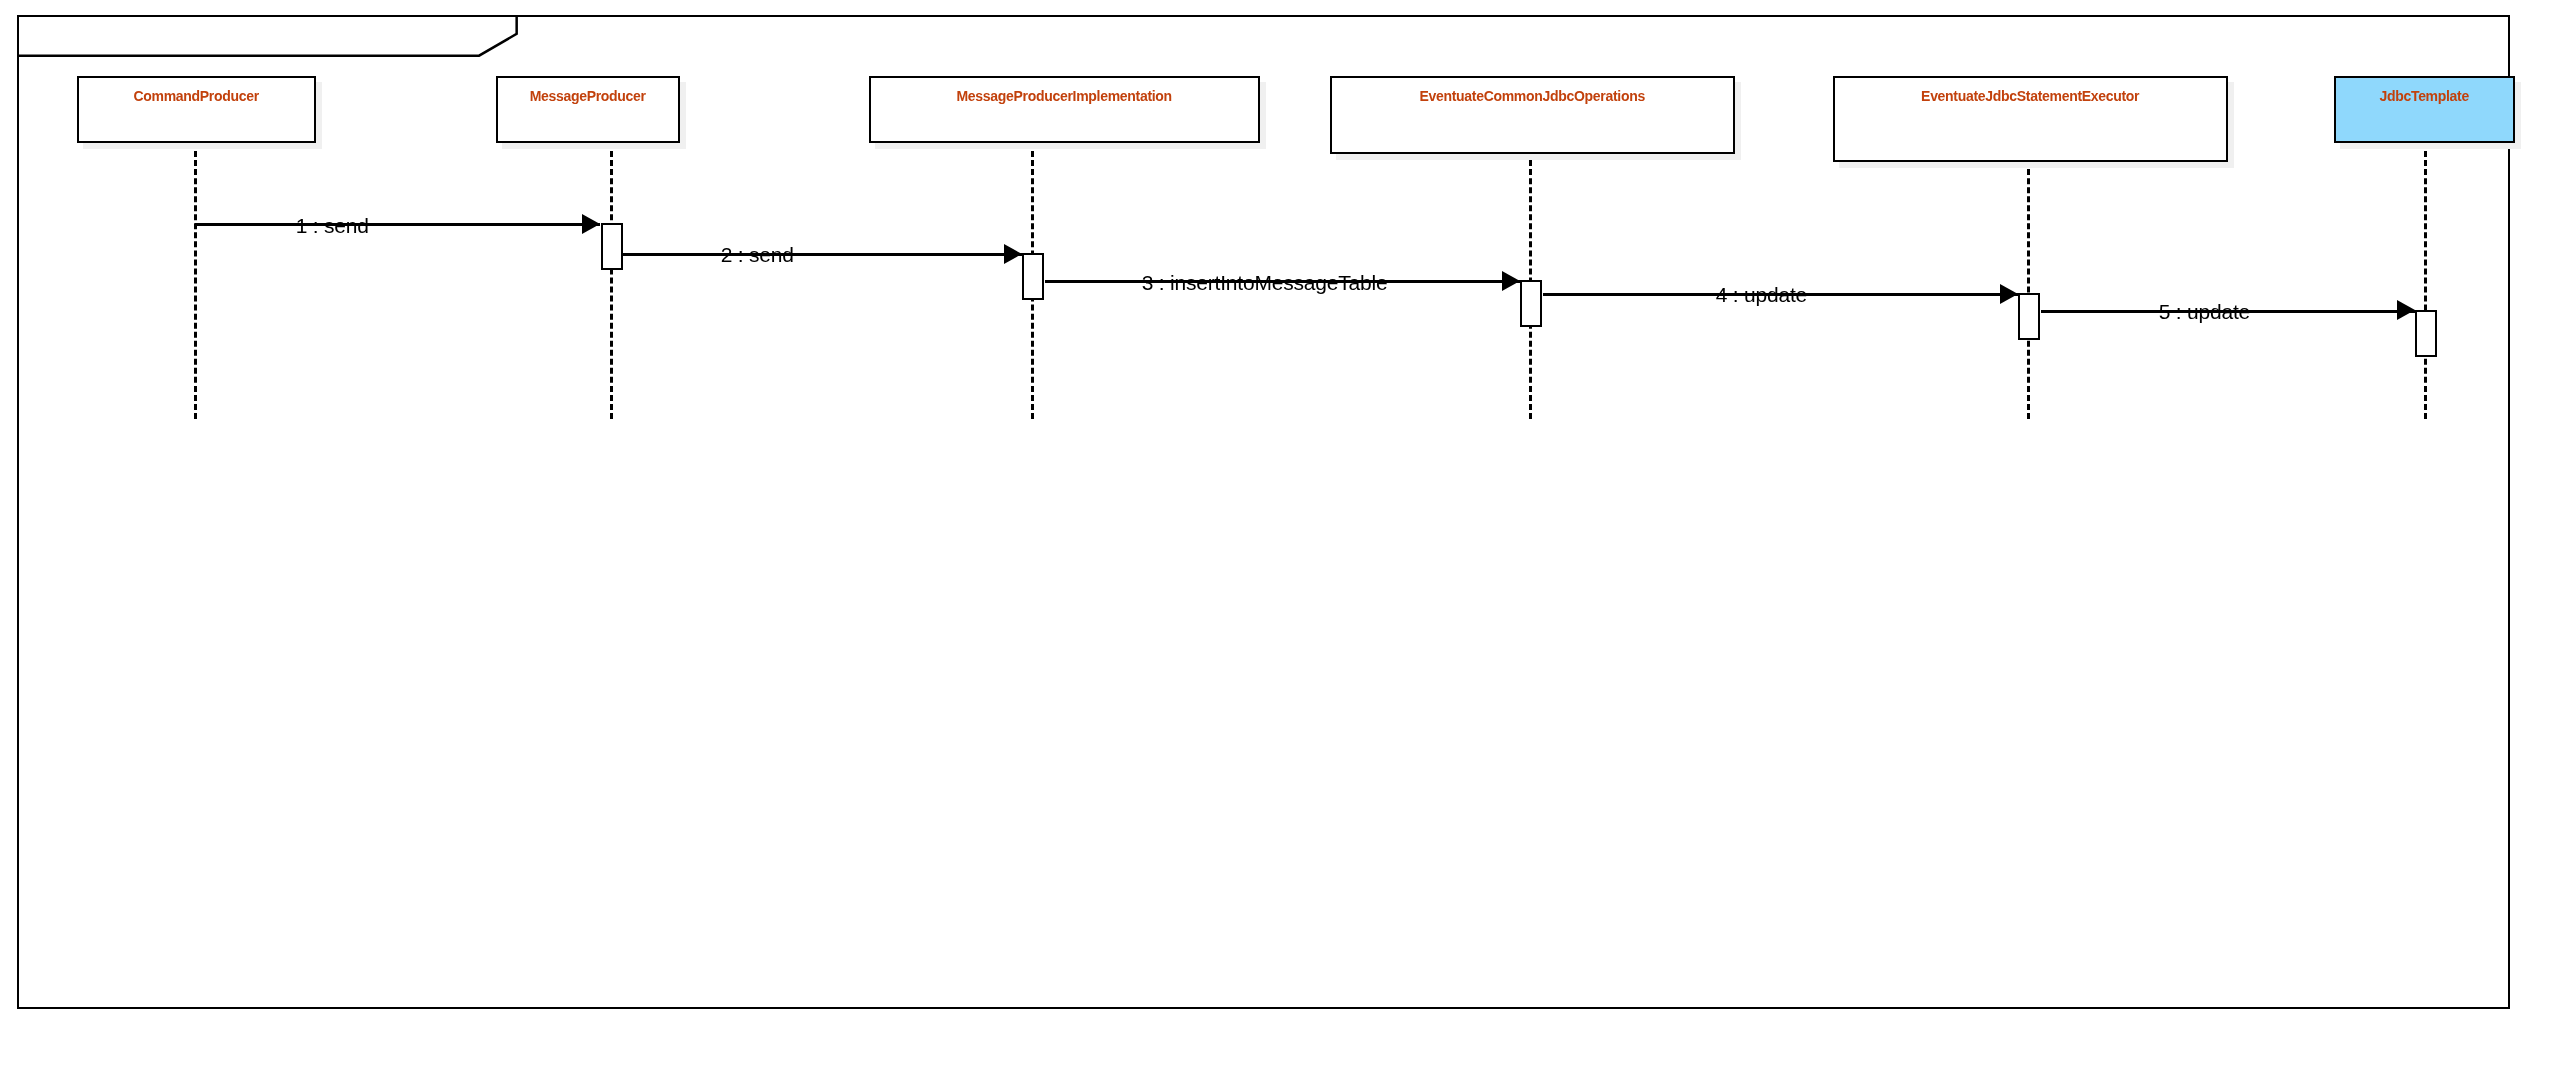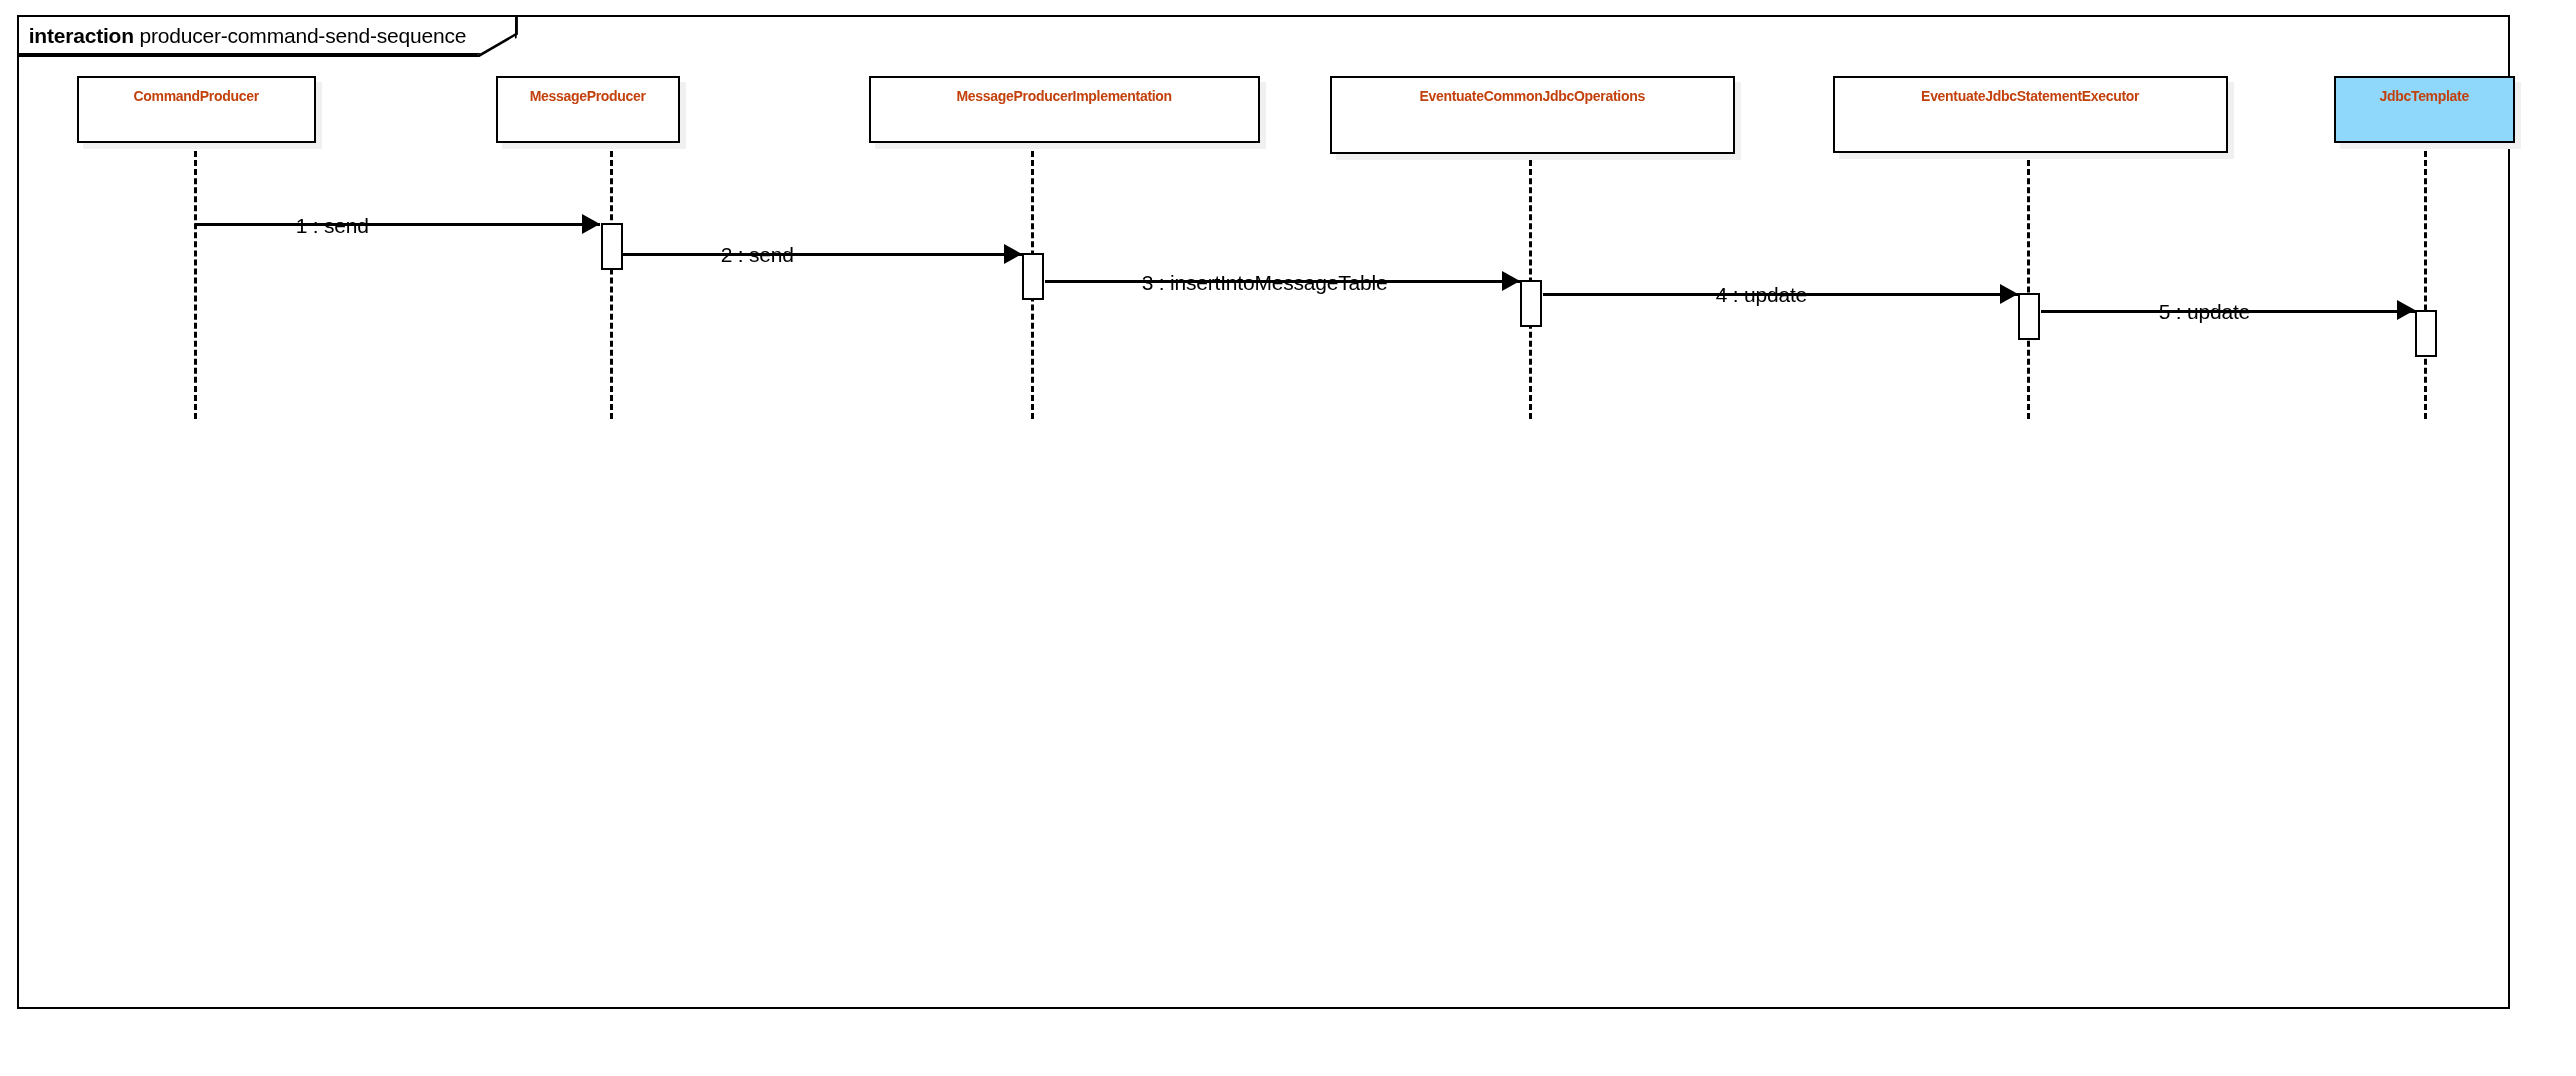--- a/index.html
+++ b/index.html
@@ -156,23 +156,20 @@
     margin-top: 18px;
   }
 </style>
 </head>
 <body>
 
 <div id="diagram">
 
   <div class="frame" id="frame">
 
-    <div class="frame-label">
-      <span class="frame-label-text"><span class="frame-label-kw">interaction</span><span> </span><span class="frame-label-name">producer-command-send-sequence</span></span>
-    </div>
     <svg class="frame-label-lines" viewBox="0 0 600 50" preserveAspectRatio="none">
       <path d="M 0 46 L 551 46 L 596 20 L 596 0" fill="none" stroke="#000000" stroke-width="3"></path>
     </svg>
 
     <div id="layer-lifelines">
         <div class="lifeline" style="left: 175px; top: 125px; height: 277px;"></div>
         <div class="lifeline" style="left: 591px; top: 125px; height: 277px;"></div>
         <div class="lifeline" style="left: 1012px; top: 125px; height: 277px;"></div>
         <div class="lifeline" style="left: 1510px; top: 125px; height: 277px;"></div>
         <div class="lifeline" style="left: 2008px; top: 125px; height: 277px;"></div>
@@ -192,21 +189,21 @@
         <div class="participant" style="left: 850px; top: 59px; width: 391px; height: 67px;">
           <div class="participant-shadow"></div>
           <div class="participant-box"></div>
           <div class="participant-name">MessageProducerImplementation</div>
         </div>
         <div class="participant" style="left: 1311px; top: 59px; width: 405px; height: 78px;">
           <div class="participant-shadow"></div>
           <div class="participant-box"></div>
           <div class="participant-name">EventuateCommonJdbcOperations</div>
         </div>
-        <div class="participant" style="left: 1814px; top: 59px; width: 395px; height: 77px;">
+        <div class="participant" style="left: 1814px; top: 59px; width: 395px; height: 86px;">
           <div class="participant-shadow"></div>
           <div class="participant-box"></div>
           <div class="participant-name">EventuateJdbcStatementExecutor</div>
         </div>
         <div class="participant highlight" style="left: 2315px; top: 59px; width: 181px; height: 67px; padding-left: 35px;">
           <div class="participant-shadow"></div>
           <div class="participant-box"></div>
           <div class="participant-name">JdbcTemplate</div>
         </div>
       </div>

